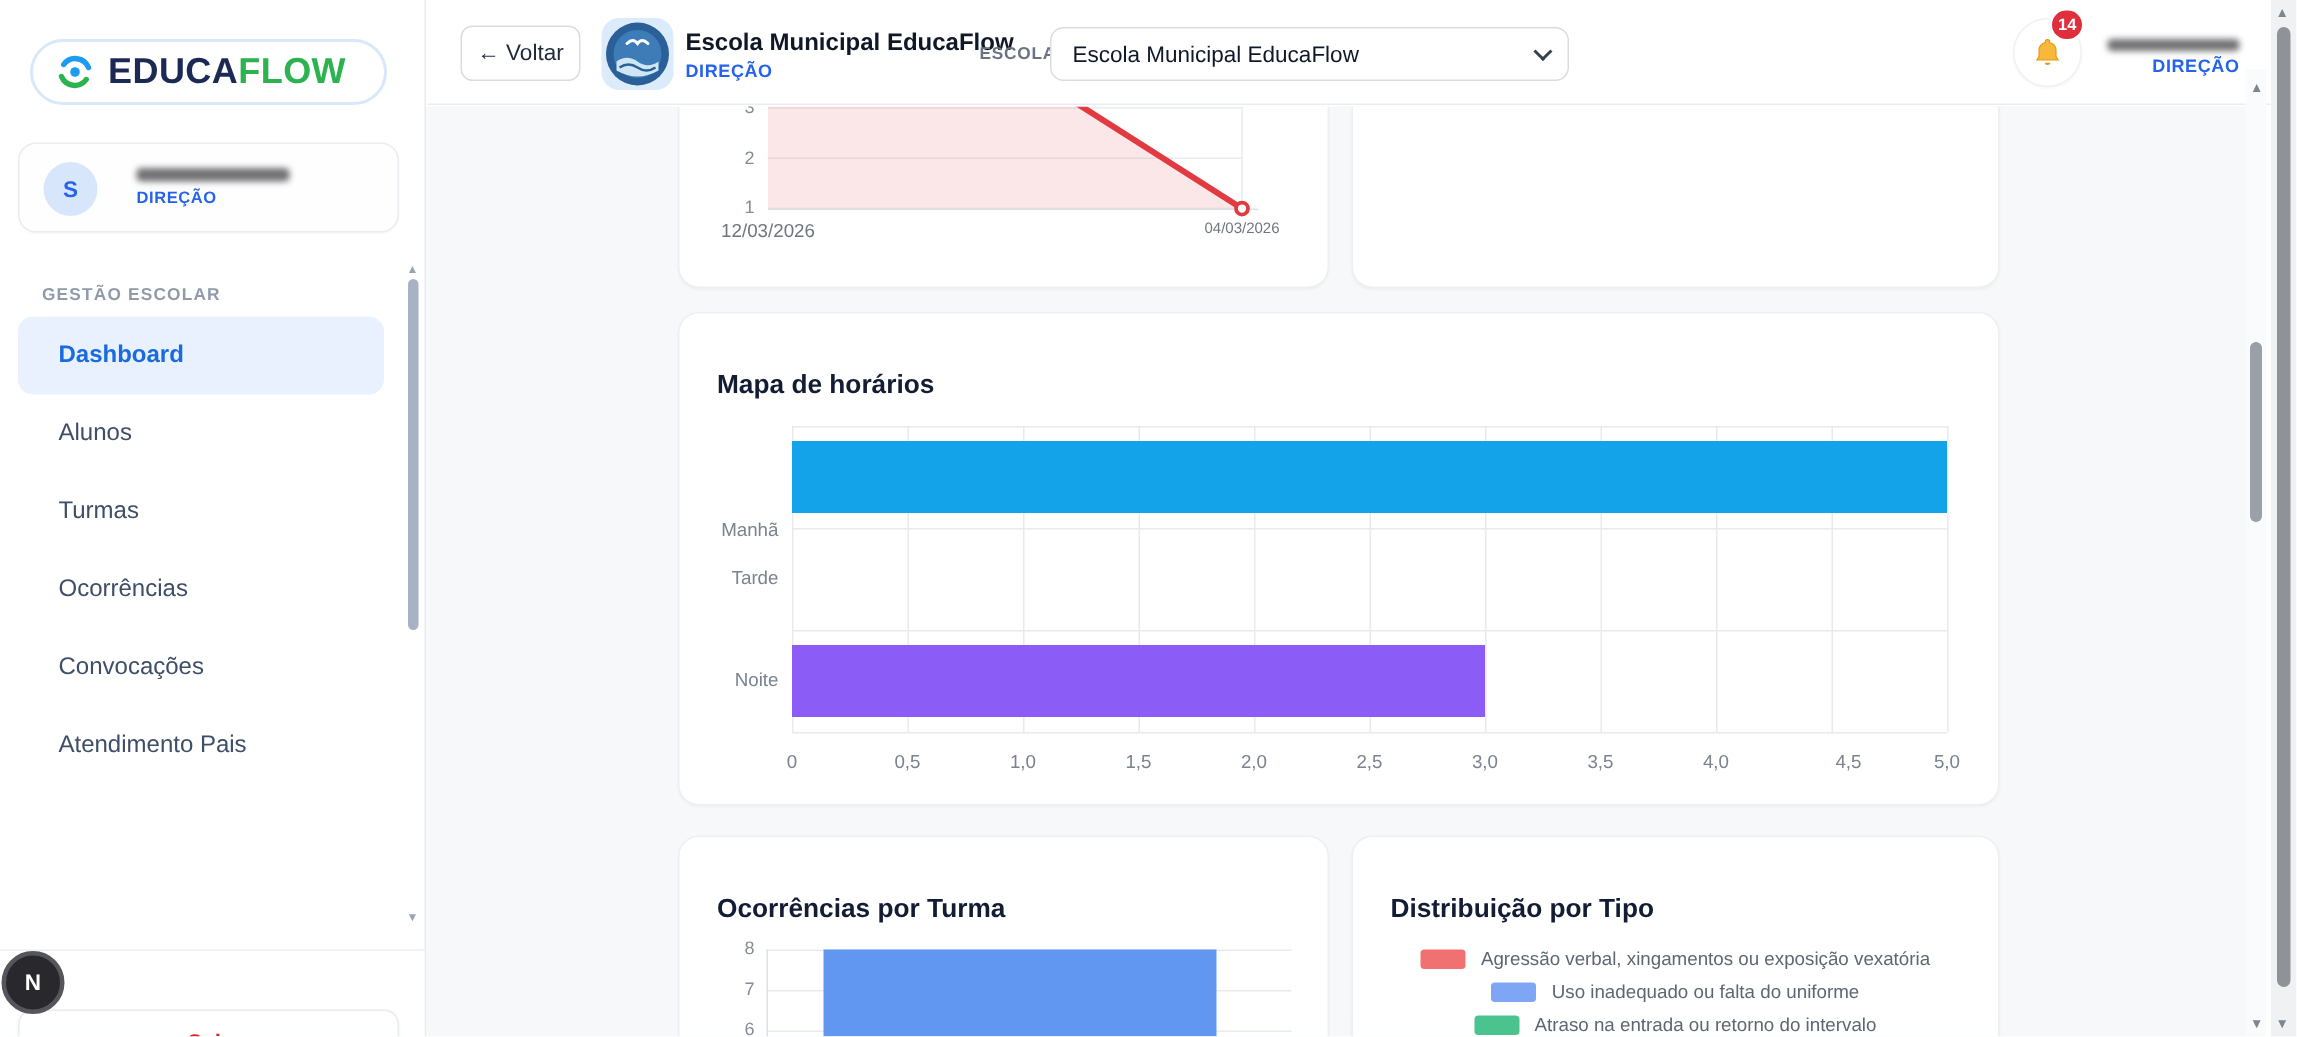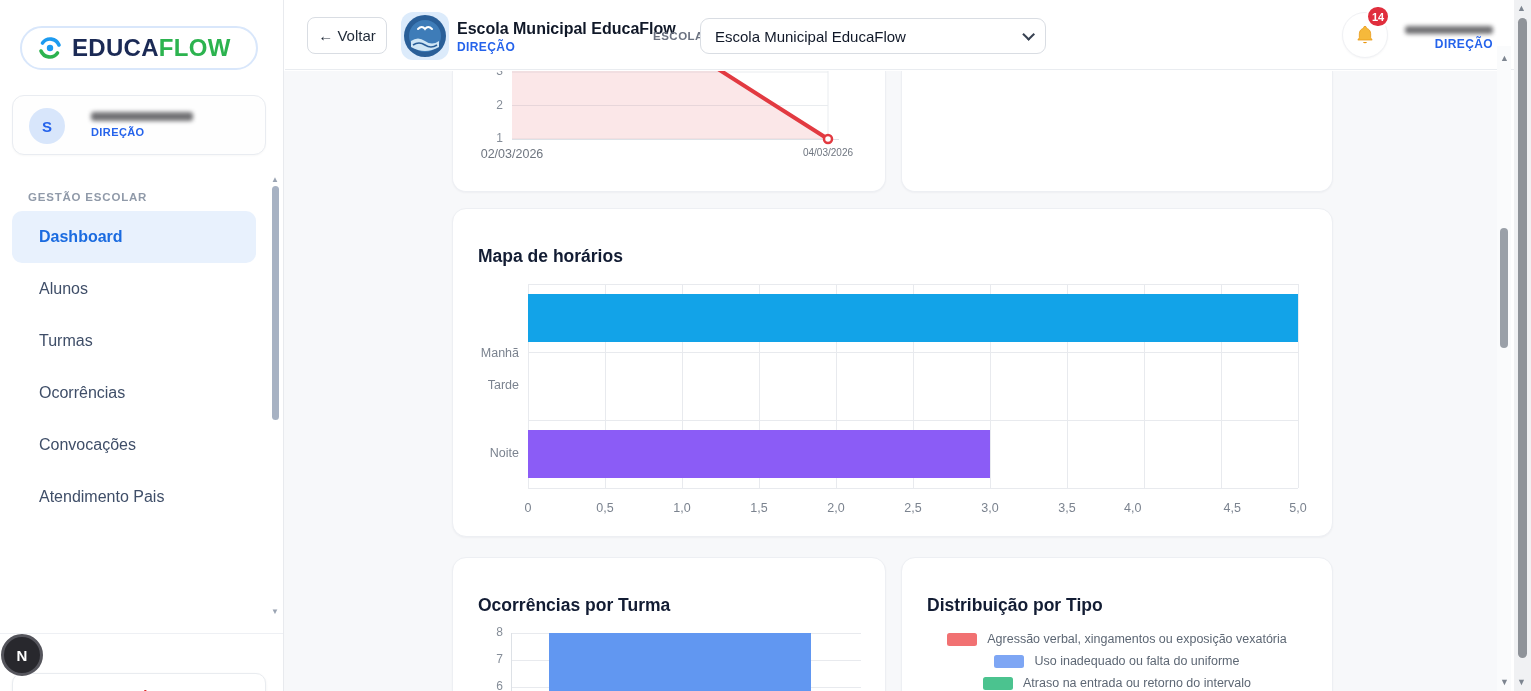--- a/index.html
+++ b/index.html
@@ -163,21 +163,21 @@
           <polygon points="59,-133 375,68 375,68 59,68" fill="rgba(226,58,65,0.12)"></polygon>
           <polyline points="59,-133 375,68" fill="none" stroke="#e23a41" stroke-width="4" stroke-linecap="round"></polyline>
           <circle cx="375" cy="68" r="4" fill="#fff" stroke="#e23a41" stroke-width="2.5"></circle>
         </svg>
       <div id="lineYT">
           <div class="tick" style="left: 20px; top: -7px; width: 30px; text-align: right;">3</div>
           <div class="tick" style="left: 20px; top: 26.5px; width: 30px; text-align: right;">2</div>
           <div class="tick" style="left: 20px; top: 60px; width: 30px; text-align: right;">1</div>
         </div>
       <div id="lineXT">
-          <div class="tick" style="left: 14px; top: 76px; width: 90px; text-align: center; font-size: 12.5px; color: rgb(111, 118, 128);">02/03/2026</div>
+          <div class="tick" style="left: 14px; top: 76px; width: 90px; text-align: center; font-size: 12.5px; color: rgb(111, 118, 128);">12/03/2026</div>
           <div class="tick" style="left: 330px; top: 76px; width: 90px; text-align: center; font-size: 10px; color: rgb(111, 118, 128);">04/03/2026</div>
         </div>
     </section>
 
     <section class="card cut-top" style="left:617px;top:0;width:432px;height:121px;"></section>
 
     <section class="card" style="left:168px;top:137px;width:881px;height:329px;">
       <h2 class="card-title">Mapa de horários</h2>
       <div id="mapaPlot" style="position:absolute;left:75px;top:75px;width:770px;height:204px;">
           <div class="grid-v" style="left: 0px;"></div>
@@ -205,21 +205,21 @@
         </div>
       <div id="mapaXT">
           <div class="tick" style="position: absolute; left: 55px; top: 292px; width: 40px; text-align: center; font-size: 12.5px; color: rgb(123, 131, 143);">0</div>
           <div class="tick" style="position: absolute; left: 132px; top: 292px; width: 40px; text-align: center; font-size: 12.5px; color: rgb(123, 131, 143);">0,5</div>
           <div class="tick" style="position: absolute; left: 209px; top: 292px; width: 40px; text-align: center; font-size: 12.5px; color: rgb(123, 131, 143);">1,0</div>
           <div class="tick" style="position: absolute; left: 286px; top: 292px; width: 40px; text-align: center; font-size: 12.5px; color: rgb(123, 131, 143);">1,5</div>
           <div class="tick" style="position: absolute; left: 363px; top: 292px; width: 40px; text-align: center; font-size: 12.5px; color: rgb(123, 131, 143);">2,0</div>
           <div class="tick" style="position: absolute; left: 440px; top: 292px; width: 40px; text-align: center; font-size: 12.5px; color: rgb(123, 131, 143);">2,5</div>
           <div class="tick" style="position: absolute; left: 517px; top: 292px; width: 40px; text-align: center; font-size: 12.5px; color: rgb(123, 131, 143);">3,0</div>
           <div class="tick" style="position: absolute; left: 594px; top: 292px; width: 40px; text-align: center; font-size: 12.5px; color: rgb(123, 131, 143);">3,5</div>
-          <div class="tick" style="position: absolute; left: 671px; top: 292px; width: 40px; font-size: 12.5px; color: rgb(123, 131, 143);">4,0</div>
+          <div class="tick" style="position: absolute; left: 671px; top: 292px; width: 40px; text-align: center; font-size: 12.5px; color: rgb(123, 131, 143);">4,0</div>
           <div class="tick" style="position: absolute; left: 748px; top: 292px; width: 40px; text-align: right; font-size: 12.5px; color: rgb(123, 131, 143);">4,5</div>
           <div class="tick" style="position: absolute; left: 825px; top: 292px; width: 40px; text-align: center; font-size: 12.5px; color: rgb(123, 131, 143);">5,0</div>
         </div>
     </section>
 
     <section class="card" style="left:168px;top:486px;width:434px;height:220px;">
       <h2 class="card-title">Ocorrências por Turma</h2>
       <div id="turmaPlot" style="position:absolute;left:58px;top:75px;width:350px;height:145px;">
           <div class="grid-h" style="top: 0px;"></div>
           <div class="tick" style="position: absolute; left: -30px; top: -8px; width: 22px; text-align: right;">8</div>

